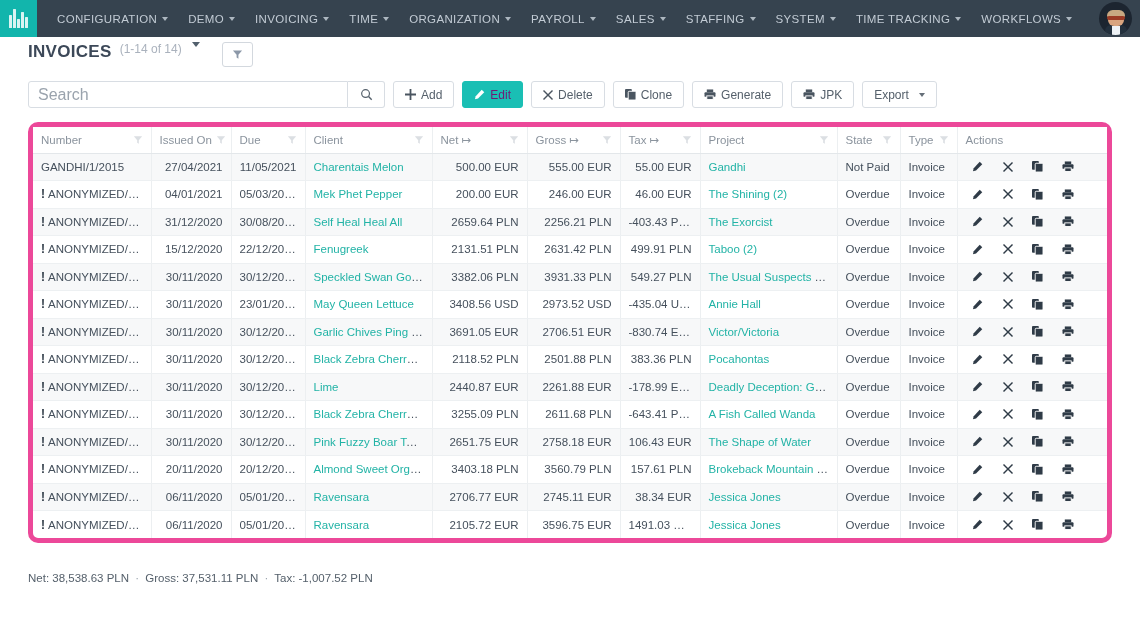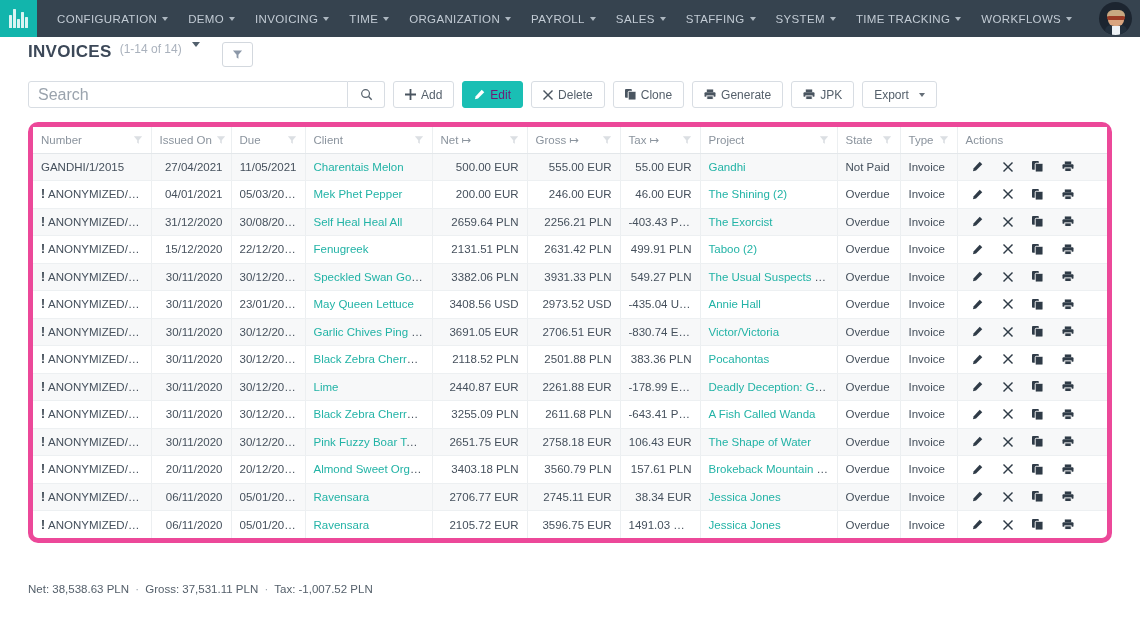--- a/index.html
+++ b/index.html
@@ -216,21 +216,21 @@
   .act {
     width: 28px; height: 20px;
     display:flex; align-items:center; justify-content:center;
     cursor: pointer;
     border-radius: 2px;
     color: #2f3b47;
   }
 
   
   .summary {
-    margin-top: 40px;
+    margin-top: 29px;
     font-size: 11.5px;
     color: #55606b;
   }
   .dot-sep { color: #9aa3ad; padding: 0 3px; }
 
   svg { display: block; }
 </style>
 </head>
 <body>
 

